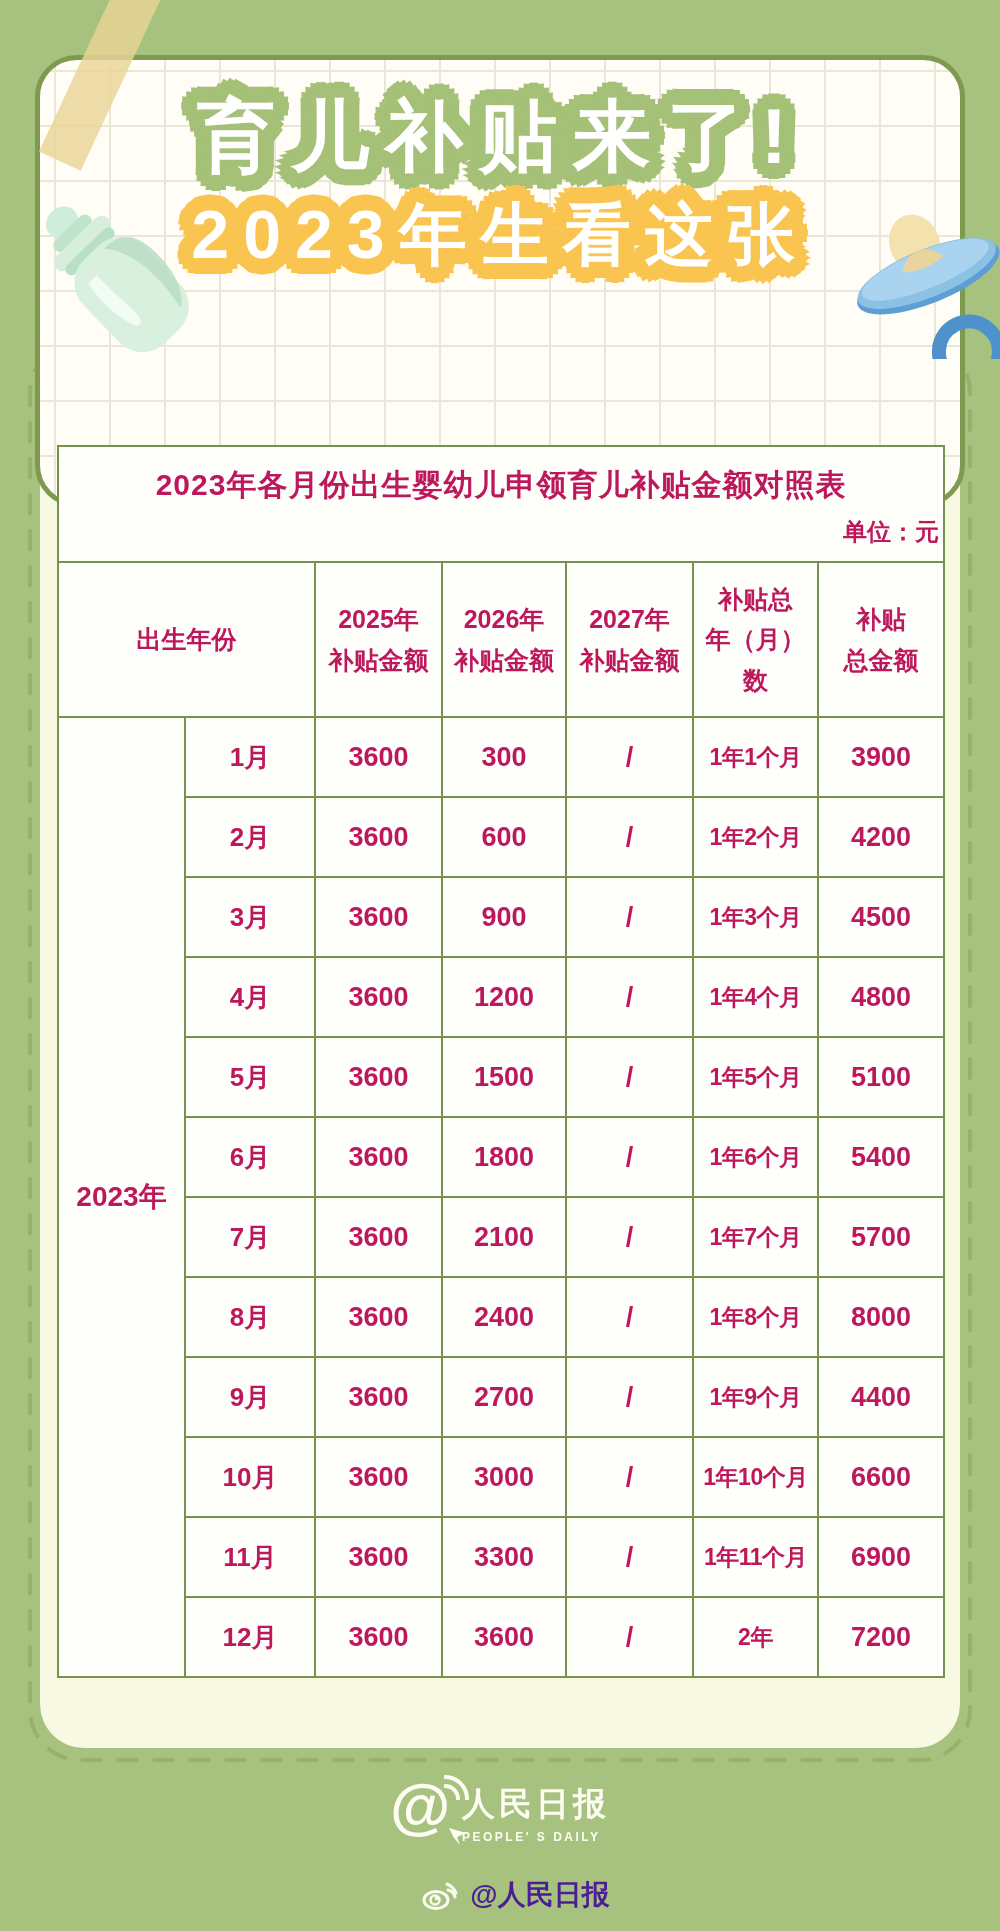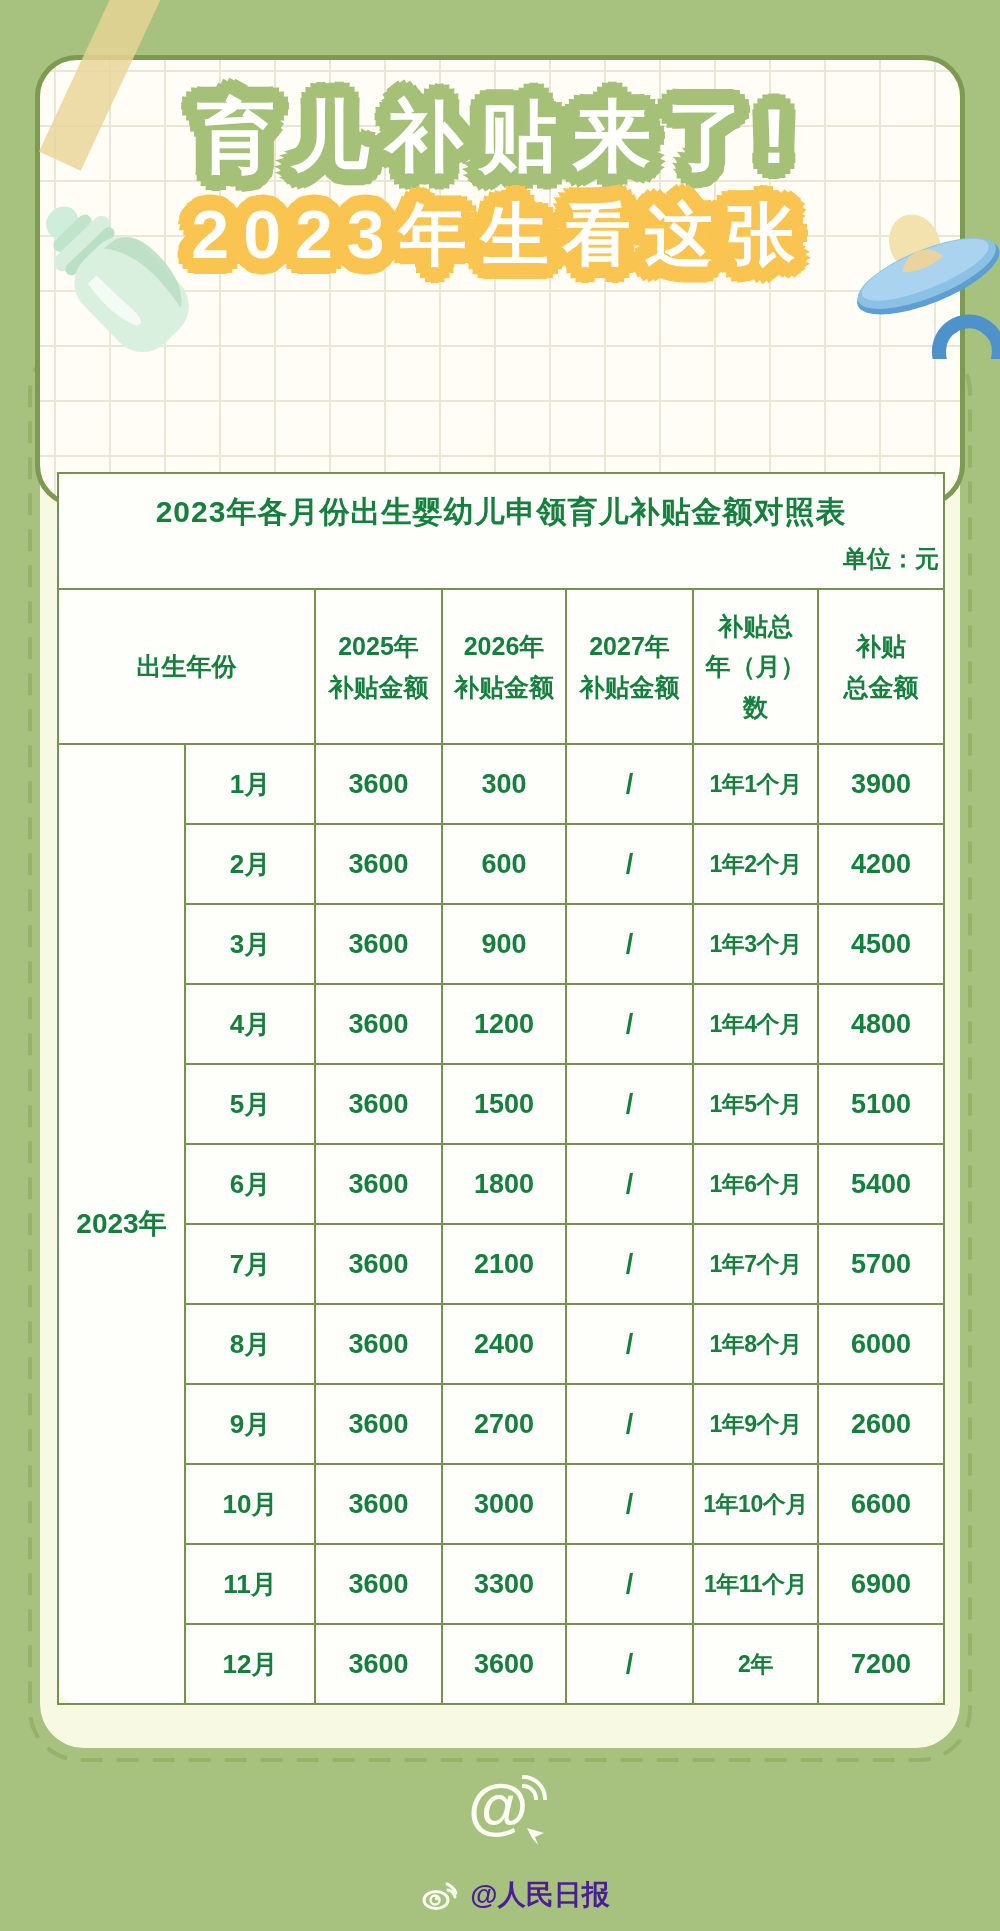--- a/index.html
+++ b/index.html
@@ -56,23 +56,23 @@
   
   .tape{
     position:absolute;left:5px;top:52px;width:190px;height:46px;
     background:rgba(233,212,150,0.82);transform:rotate(-65deg);z-index:5;
   }
   .bottle{position:absolute;left:-8px;top:182px;z-index:6;}
   .pacifier{position:absolute;left:845px;top:213px;z-index:6;}
 
   
   .subsidy{
-    position:absolute;left:57px;top:472px;z-index:4;
+    position:absolute;left:57px;top:445px;z-index:4;
     border-collapse:collapse;table-layout:fixed;width:886px;
-    background:#fefefa;color:#15803d;font-weight:700;border-radius:24px;
+    background:#fefefa;color:#be185d;font-weight:700;
   }
   .subsidy td{border:2px solid #77914e;text-align:center;vertical-align:middle;padding:0;}
   .title-cell{height:114px;}
   .tbl-title{font-size:30px;letter-spacing:1px;margin-top:4px;}
   .tbl-unit{font-size:24px;text-align:right;padding-right:4px;margin-top:10px;}
   .head-row td{height:153px;font-size:25px;line-height:1.62;}
   .body-row td{height:78px;}
   .year-cell{font-size:28px;}
   .month-cell{font-size:26px;}
   .num-cell{font-size:27px;}
@@ -233,29 +233,29 @@
       <td class="num-cell">/</td>
       <td class="dur-cell">1年7个月</td>
       <td class="num-cell">5700</td>
     </tr>
     <tr class="body-row">
       <td class="month-cell">8月</td>
       <td class="num-cell">3600</td>
       <td class="num-cell">2400</td>
       <td class="num-cell">/</td>
       <td class="dur-cell">1年8个月</td>
-      <td class="num-cell">6000</td>
+      <td class="num-cell">8000</td>
     </tr>
     <tr class="body-row">
       <td class="month-cell">9月</td>
       <td class="num-cell">3600</td>
       <td class="num-cell">2700</td>
       <td class="num-cell">/</td>
       <td class="dur-cell">1年9个月</td>
-      <td class="num-cell">2600</td>
+      <td class="num-cell">4400</td>
     </tr>
     <tr class="body-row">
       <td class="month-cell">10月</td>
       <td class="num-cell">3600</td>
       <td class="num-cell">3000</td>
       <td class="num-cell">/</td>
       <td class="dur-cell">1年10个月</td>
       <td class="num-cell">6600</td>
     </tr>
     <tr class="body-row">
@@ -281,20 +281,24 @@
     <div class="at-wrap">
       <span class="at-glyph">@</span>
       <svg class="waves-svg" width="26" height="26" viewBox="0 0 26 26">
         <path d="M14 25 A13 13 0 0 0 1 12" fill="none" stroke="#fdfdf4" stroke-width="4" stroke-linecap="round"></path>
         <path d="M23 25 A22 22 0 0 0 1 3" fill="none" stroke="#fdfdf4" stroke-width="4" stroke-linecap="round"></path>
       </svg>
       <svg class="bird-svg" width="20" height="20" viewBox="0 0 20 20">
         <path d="M1 2 L18 7 L9 11 L12 19 L6 12 Z" fill="#fdfdf4"></path>
       </svg>
     </div>
+    <div class="logo-text">
+      <div class="logo-name">人民日报</div>
+      <div class="logo-sub">PEOPLE' S DAILY</div>
+    </div>
   </div>
 
   <div class="weibo-line">
     <svg width="36" height="30" viewBox="0 0 36 30">
       <ellipse cx="14" cy="20" rx="12" ry="8.5" fill="none" stroke="#fbfcf0" stroke-width="3"></ellipse>
       <circle cx="13" cy="20" r="4.5" fill="none" stroke="#fbfcf0" stroke-width="2.5"></circle>
       <circle cx="14.5" cy="18.5" r="1.8" fill="#fbfcf0"></circle>
       <path d="M26 10 A9 9 0 0 1 33 17" fill="none" stroke="#fbfcf0" stroke-width="3" stroke-linecap="round"></path>
       <path d="M27 3 A16 16 0 0 1 36 12" fill="none" stroke="#fbfcf0" stroke-width="3" stroke-linecap="round" transform="translate(-2 1)"></path>
     </svg>

